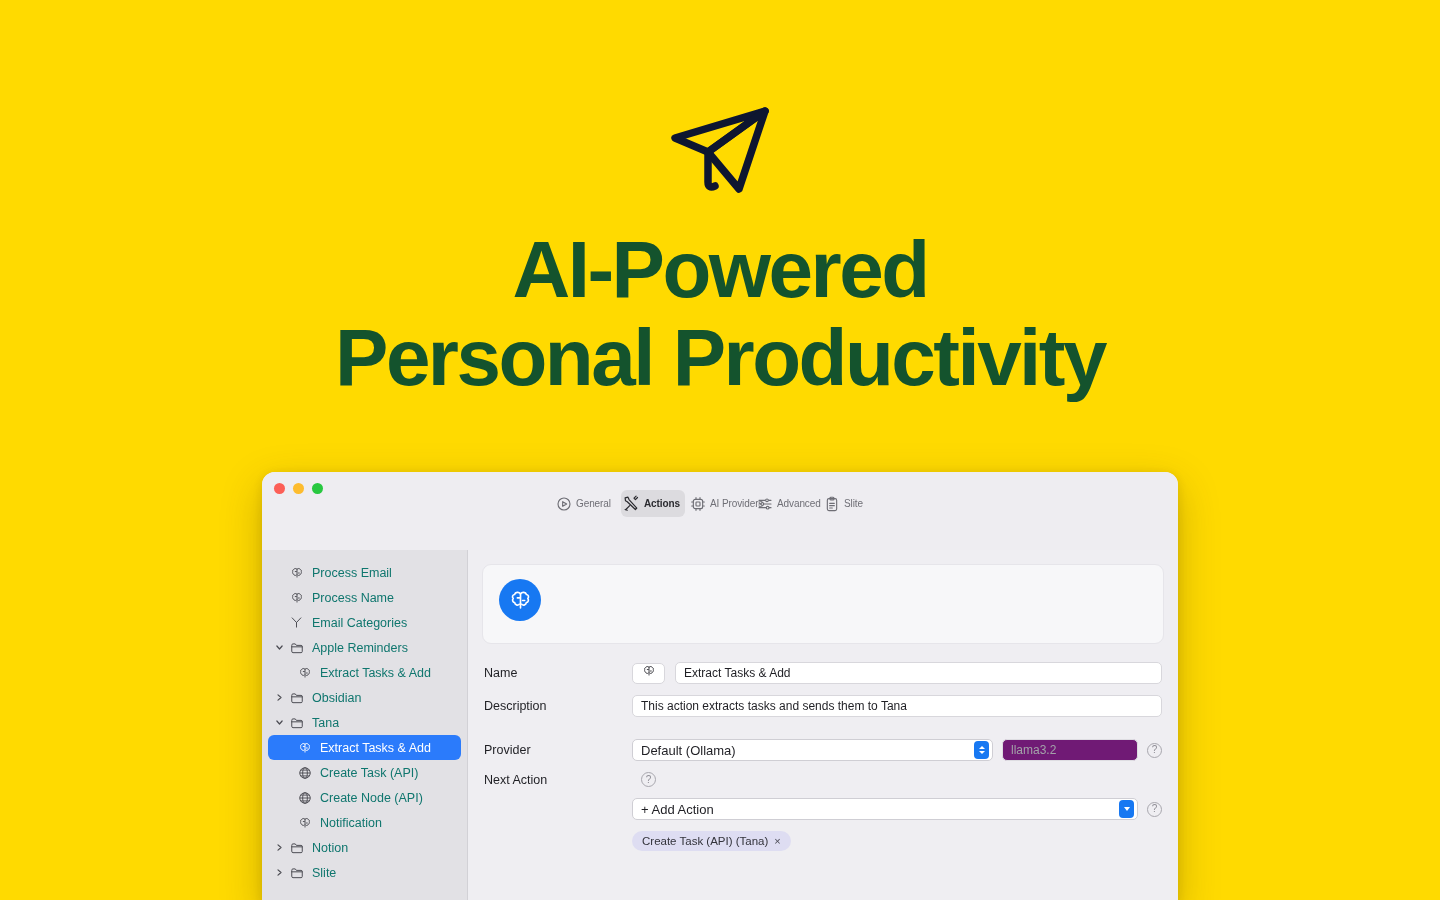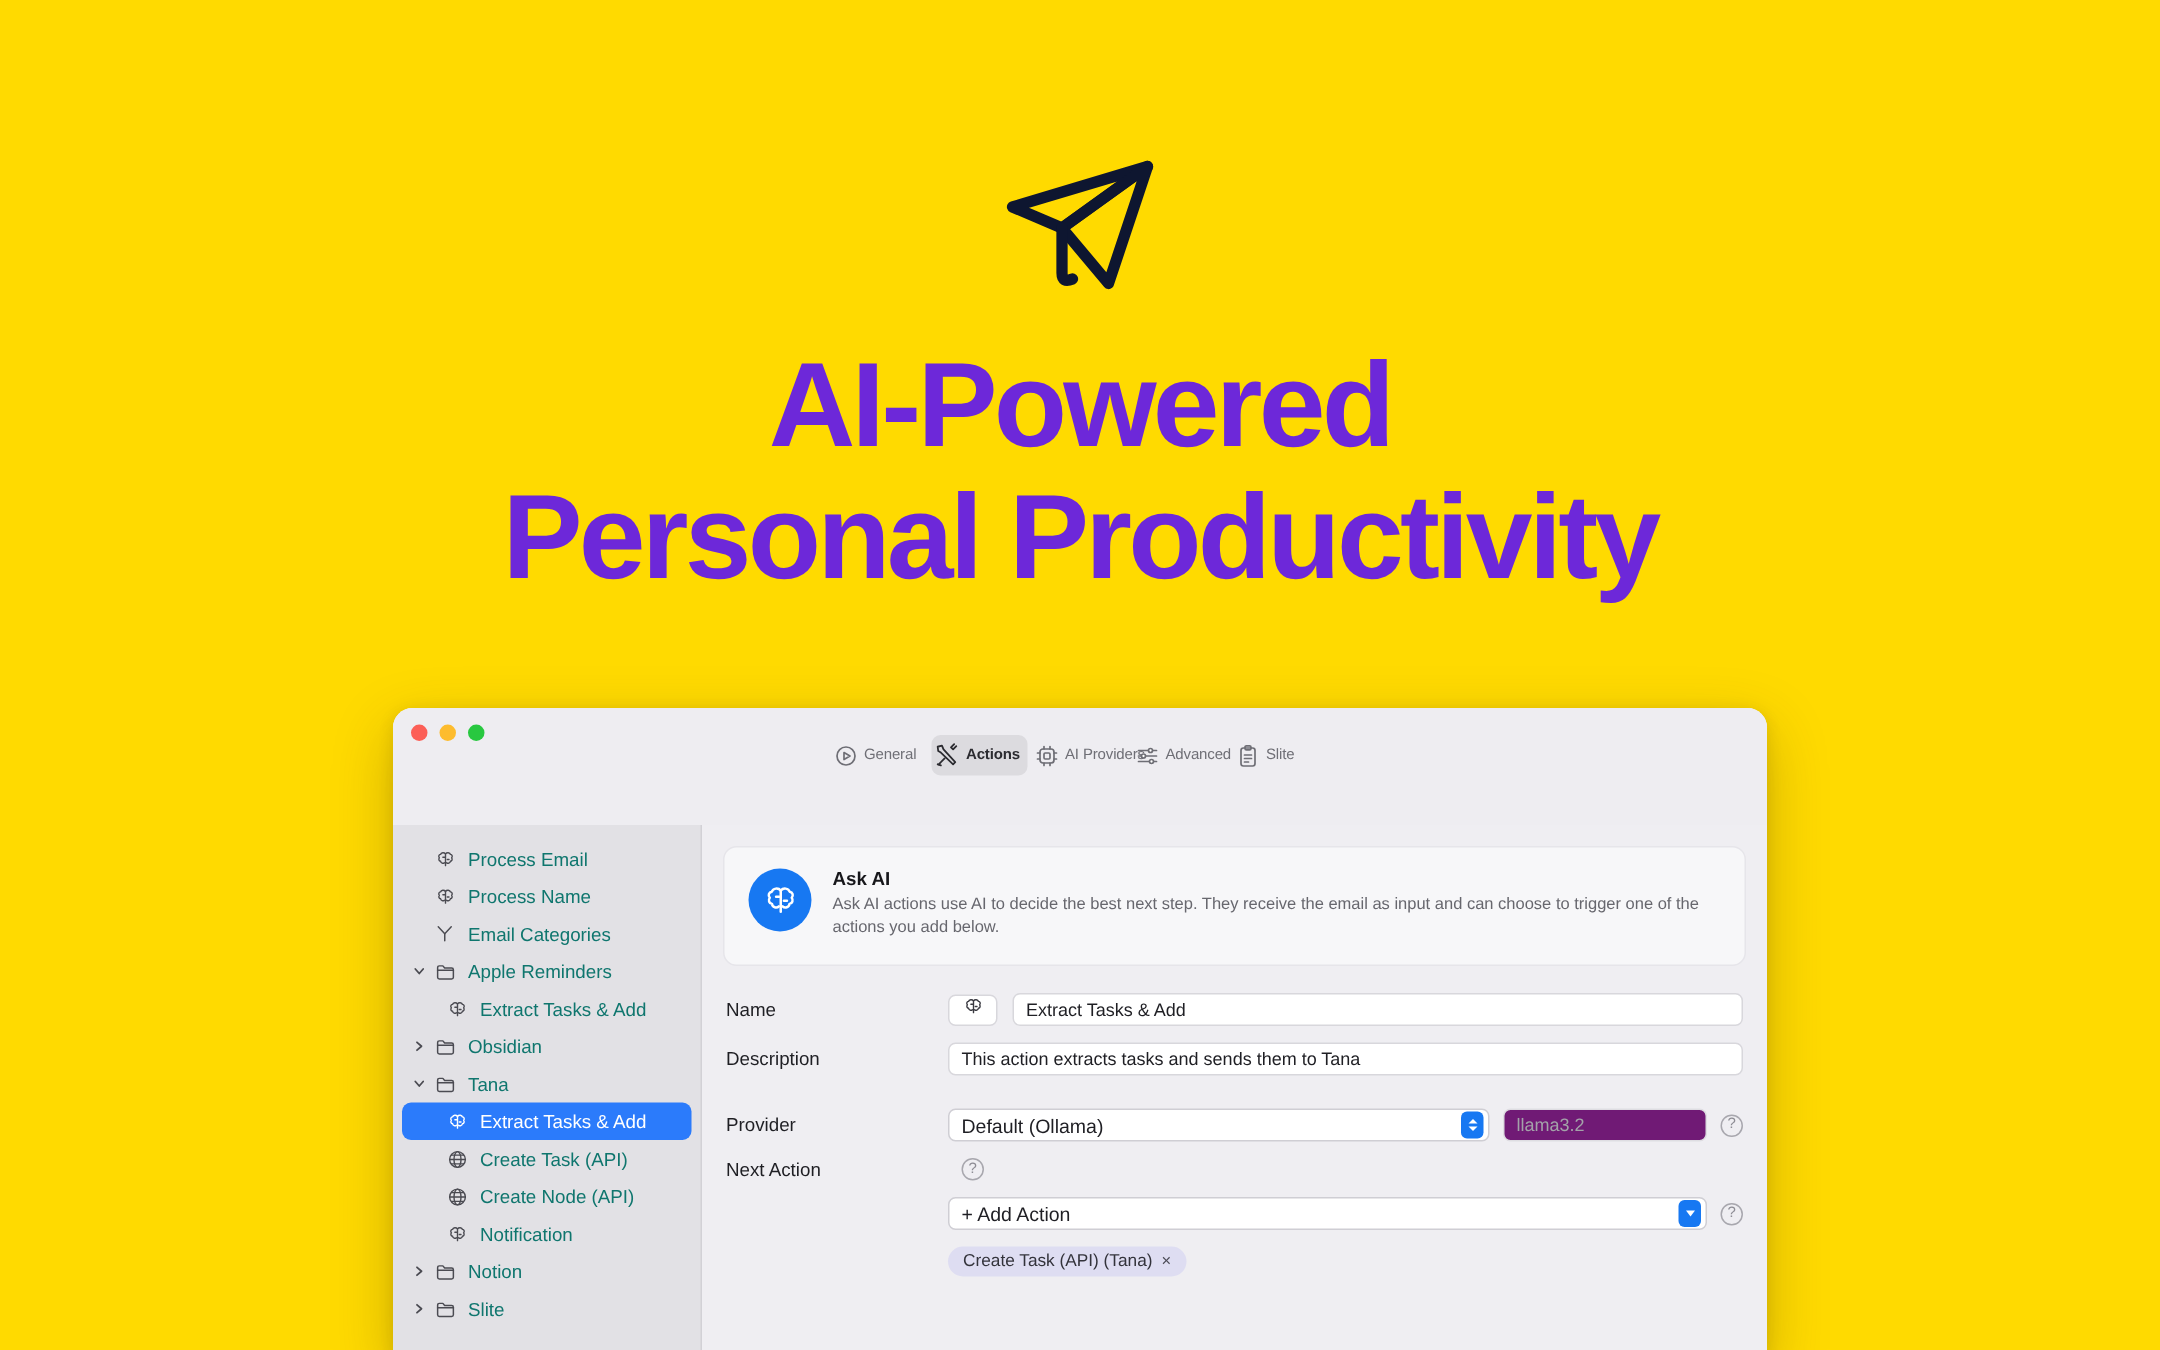--- a/index.html
+++ b/index.html
@@ -12,21 +12,21 @@
 
   
   .hero {
     position: absolute; top: 0; left: 0; width: 1440px; height: 470px;
     display: flex; flex-direction: column; align-items: center;
   }
   .logo-mark { margin-top: 104px; width: 104px; height: 92px; display: block; }
   .hero-title {
     margin-top: 30px;
     text-align: center;
-    color: #6d28d9;
+    color: #14532d;
     font-family: "Liberation Sans", sans-serif;
     font-weight: 700;
     font-size: 80px;
     line-height: 88px;
     letter-spacing: -2.5px;
   }
   .hero-title .l2 { display: block; }
 
   
   .window {
@@ -411,24 +411,20 @@
     <div class="content">
 
       <div class="info-card">
         <div class="info-badge">
           <svg width="25" height="25" viewBox="0 0 24 24" fill="none" stroke="#fff" stroke-width="1.6" stroke-linecap="round" stroke-linejoin="round">
             <path d="M12 5.5c-1.6-2-5-1.6-5.7.7-2 .3-2.6 2.6-1.3 3.9-1.2 1.4-.5 3.6 1.4 3.9.2 2.2 3 3.1 4.4 1.6"></path>
             <path d="M12 5.5c1.6-2 5-1.6 5.7.7 2 .3 2.6 2.6 1.3 3.9 1.2 1.4.5 3.6-1.4 3.9-.2 2.2-3 3.1-4.4 1.6"></path>
             <path d="M12 5.5v13.5"></path>
               <path d="M9 9.5h2M14 12h2"></path>
           </svg>
-        </div>
-        <div>
-          <div class="info-title">Ask AI</div>
-          <div class="info-desc">Ask AI actions use AI to decide the best next step. They receive the email as input and can choose to trigger one of the actions you add below.</div>
         </div>
       </div>
 
       <div class="form">
 
         <div class="frow">
           <span class="flabel">Name</span>
           <span class="namebox">
             <span>
               <svg width="14" height="14" viewBox="0 0 24 24" fill="none" stroke="#3A3A41" stroke-width="1.6" stroke-linecap="round" stroke-linejoin="round">

